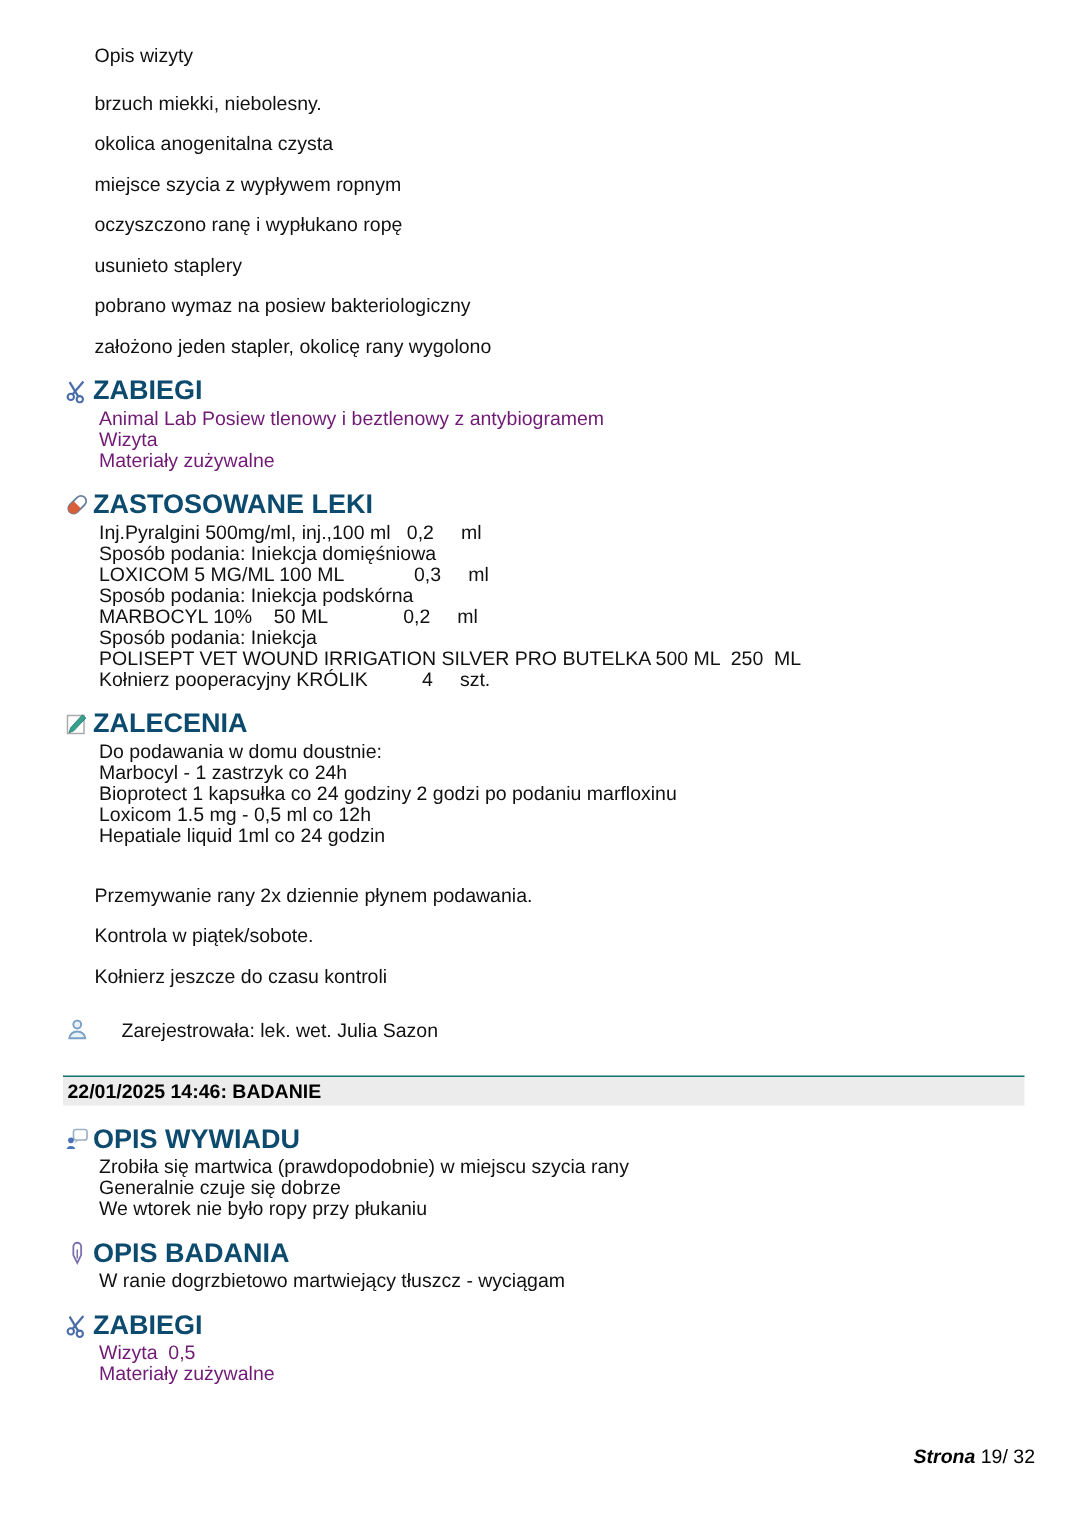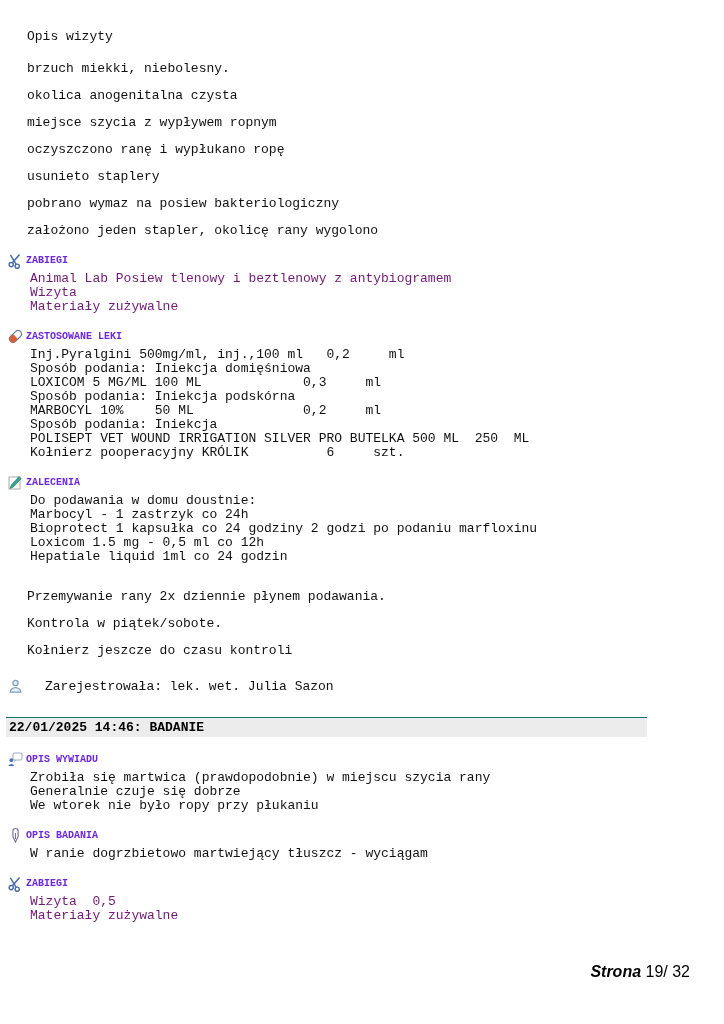--- a/index.html
+++ b/index.html
@@ -4,50 +4,50 @@
 <style>
   html,body{margin:0;padding:0;background:#fff;}
   .page{
     position:relative;
     width:724px;height:1024px;
     background:#ffffff;
     font-family:"Liberation Sans", sans-serif;
     font-size:13px;color:#111;
     overflow:hidden;
   }
-  .content{padding:29px 32px 0 27px;font-family:Liberation Mono, monospace;}
+  .content{padding:29px 32px 0 63px;}
   .para{margin:0 0 12px;line-height:15px;}
   .para-title{margin:0 0 17px;line-height:15px;}
   .after-gap{margin-top:25px;}
   .section{margin-top:14px;}
   .section.mt-lg{}
   .sec-head{
     position:relative;margin-left:-20px;
     display:flex;align-items:center;gap:2px;
     margin-bottom:3px;line-height:17px;
   }
-  .sec-head .heading{font-weight:bold;font-size:10px;color:#6d28d9;}
+  .sec-head .heading{font-weight:bold;font-size:18px;color:#0c4a6e;}
   .icon{width:17px;height:17px;flex:0 0 17px;display:inline-block;}
   .sec-body{margin-left:3px;}
   .line{line-height:14px;white-space:pre-wrap;}
   .link{color:#701a75;line-height:14px;white-space:pre-wrap;cursor:pointer;}
   .registered{
     display:flex;align-items:center;gap:21px;
     margin-left:-20px;margin-top:20px;line-height:16px;
   }
   .banner{
     margin-left:-21px;margin-top:22px;
     width:641px;height:20px;line-height:20px;
     background:#ececec;border-top:1px solid #0f766e;
     font-weight:bold;color:#000;
     padding-left:3px;box-sizing:border-box;
   }
   .footer{
     position:absolute;right:34px;top:963px;
-    font-size:16px;color:#000;
+    font-size:13px;color:#000;
   }
   .footer .lbl{font-weight:bold;font-style:italic;}
   .footer .val{font-style:normal;}
 </style>
 </head>
 <body>
 
 <div class="page">
   <div class="content">
 
@@ -97,21 +97,21 @@
         <span class="heading">ZASTOSOWANE LEKI</span>
       </div>
       <div class="sec-body">
         <div class="line">Inj.Pyralgini 500mg/ml, inj.,100 ml   0,2     ml</div>
         <div class="line">Sposób podania: Iniekcja domięśniowa</div>
         <div class="line">LOXICOM 5 MG/ML 100 ML             0,3     ml</div>
         <div class="line">Sposób podania: Iniekcja podskórna</div>
         <div class="line">MARBOCYL 10%    50 ML              0,2     ml</div>
         <div class="line">Sposób podania: Iniekcja</div>
         <div class="line">POLISEPT VET WOUND IRRIGATION SILVER PRO BUTELKA 500 ML  250  ML</div>
-        <div class="line">Kołnierz pooperacyjny KRÓLIK          6     szt.</div>
+        <div class="line">Kołnierz pooperacyjny KRÓLIK          4     szt.</div>
       </div>
     </div>
 
     <div class="section mt-lg">
       <div class="sec-head">
         <span class="icon">
           <svg width="17" height="17" viewBox="0 0 17 17">
             <rect x="2" y="3" width="11" height="12" fill="#ffffff" stroke="#aaaaaa" stroke-width="1"></rect>
             <polygon points="3,14.5 4.2,11 12,2.5 14.2,4.7 6.2,13.2 3,14.5" fill="#35a08e" stroke="#2c7f72" stroke-width="0.6"></polygon>
           </svg>

